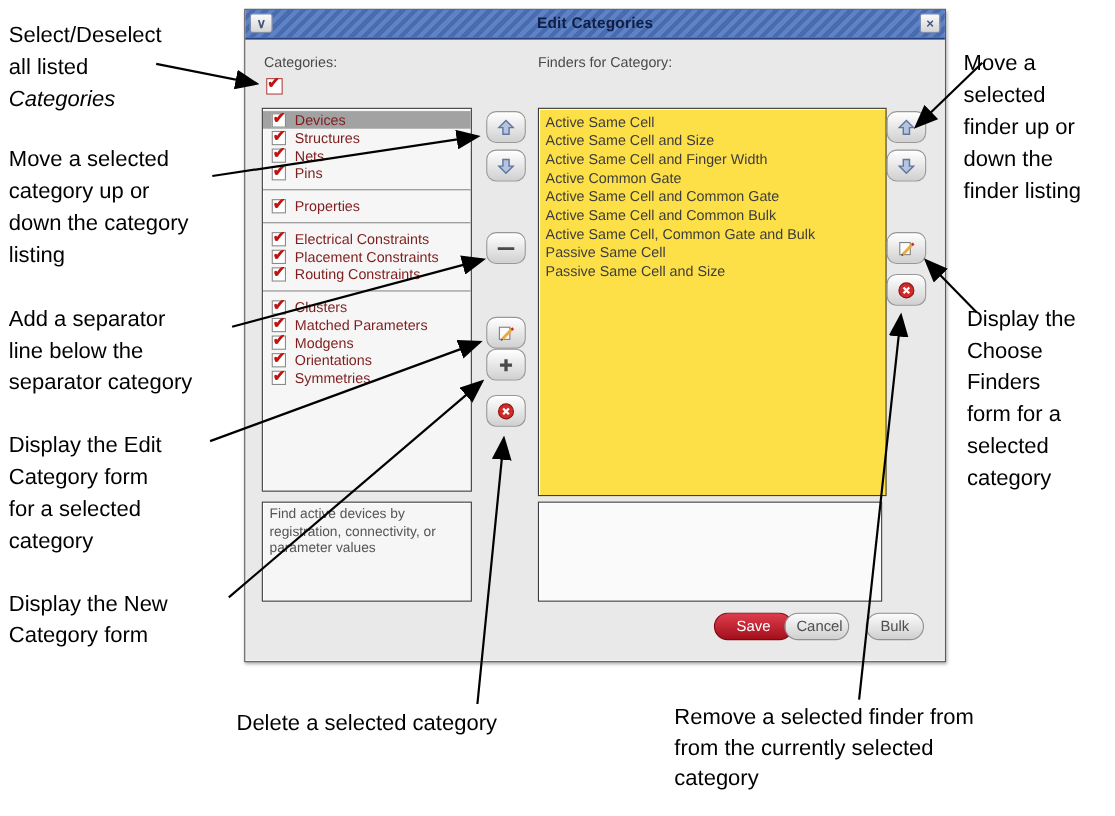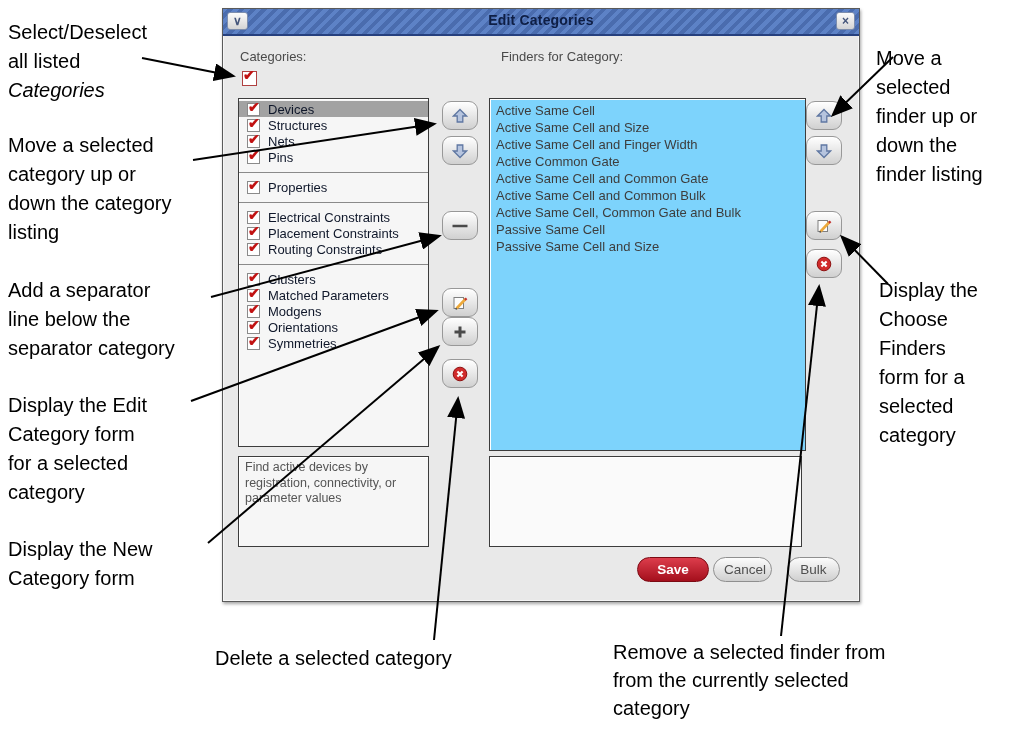--- a/index.html
+++ b/index.html
@@ -34,60 +34,60 @@
   .title{position:absolute;left:0;right:0;top:3px;text-align:center;
          font-weight:bold;font-size:14px;color:#0e1e44;letter-spacing:.2px;}
   .tb-btn{position:absolute;top:3px;width:21px;height:18px;border:1px solid #7d8eae;border-radius:3px;
           background:linear-gradient(#fbfbfb,#d4d4d4);color:#44557a;font-weight:bold;
           font-size:12px;text-align:center;line-height:17px;cursor:default;box-sizing:border-box;}
   .tb-menu{left:4px;}
   .tb-close{right:4px;width:19px;}
 
   .dlabel{position:absolute;color:#4a4a4a;font-size:13px;}
   .lbl-cats{left:17px;top:40px;}
-  .lbl-finders{left:278px;top:40px;}
+  .lbl-finders{left:266px;top:40px;}
 
   
   .cb{position:relative;display:inline-block;width:13px;height:13px;background:#fff;
       border:1px solid #8a8a8a;box-sizing:border-box;flex:0 0 13px;}
   .cb .check{position:absolute;left:0px;top:-5px;color:#c11212;font-size:14px;font-weight:bold;}
   .cb .check::after{content:"✔";}
   .cb-master{position:absolute;left:19px;top:62px;width:15px;height:15px;border-color:#b04040;}
 
   
   .panel{position:absolute;background:#f6f6f6;border:1px solid #3c3c3c;
          box-shadow:inset 1px 1px 0 #ffffff;box-sizing:border-box;overflow:hidden;}
   .cat-list{left:15px;top:89px;width:191px;height:349px;padding-top:2px;}
-  .finder-list{left:266px;top:89px;width:317px;height:353px;background:#7dd3fc;padding-top:3px;}
+  .finder-list{left:266px;top:89px;width:317px;height:353px;background:#fde047;padding-top:3px;}
   .desc{font-size:12.5px;color:#555;line-height:15.5px;padding:3px 6px;}
   .desc-left{left:15px;top:447px;width:191px;height:91px;}
   .desc-right{left:266px;top:447px;width:313px;height:91px;background:#fafafa;}
 
   .cat-row{display:flex;align-items:center;gap:8px;height:16px;padding-left:8px;}
   .cat-row.selected{background:#a2a2a2;}
-  .cat-row .cat-label{white-space:nowrap;color:#0f172a;text-align:right;}
+  .cat-row .cat-label{white-space:nowrap;color:#7f1d1d;text-align:right;}
   .list-sep{height:1px;background:#8a8a8a;margin:7px 0 6px 0;}
   .finder-row{height:17px;line-height:17px;padding-left:6px;color:#3d3d3d;white-space:nowrap;}
 
   
   .tool{position:absolute;width:36px;height:29px;border:1px solid #989898;border-radius:9px;
         background:linear-gradient(#ffffff,#d0d0d0);box-shadow:inset 0 1px 0 #fff;
         display:flex;align-items:center;justify-content:center;padding:0;cursor:default;}
   .c-up{left:219px;top:92px;}   .c-down{left:219px;top:127px;}
   .c-sep{left:219px;top:202px;} .c-edit{left:219px;top:279px;}
   .c-add{left:219px;top:308px;} .c-del{left:219px;top:350px;}
   .f-up{left:583px;top:92px;}   .f-down{left:583px;top:127px;}
   .f-edit{left:583px;top:202px;}.f-del{left:583px;top:240px;}
 
   
   .pill{position:absolute;height:25px;border-radius:13px;border:1px solid #8f8f8f;
         background:linear-gradient(#fcfcfc,#cfcfcf);color:#4f4f4f;font-size:13.5px;
         font-family:"Liberation Sans",sans-serif;cursor:default;padding:0 10px;}
-  .pill-save{left:414px;top:548px;width:72px;background:linear-gradient(#dd3d4c,#a40f1c);
-             border-color:#7c0a13;color:#fff;font-weight:bold;}
+  .pill-save{left:426px;top:548px;width:72px;background:linear-gradient(#dd3d4c,#a40f1c);
+             border-color:#7c0a13;color:#fff;font-weight:normal;}
   .pill-cancel{left:490px;top:548px;width:59px;}
   .pill-help{left:564px;top:548px;width:53px;}
 </style>
 </head>
 <body>
 
 <div class="page">
 
   <svg class="arrows" width="1014" height="742">
     <defs>

